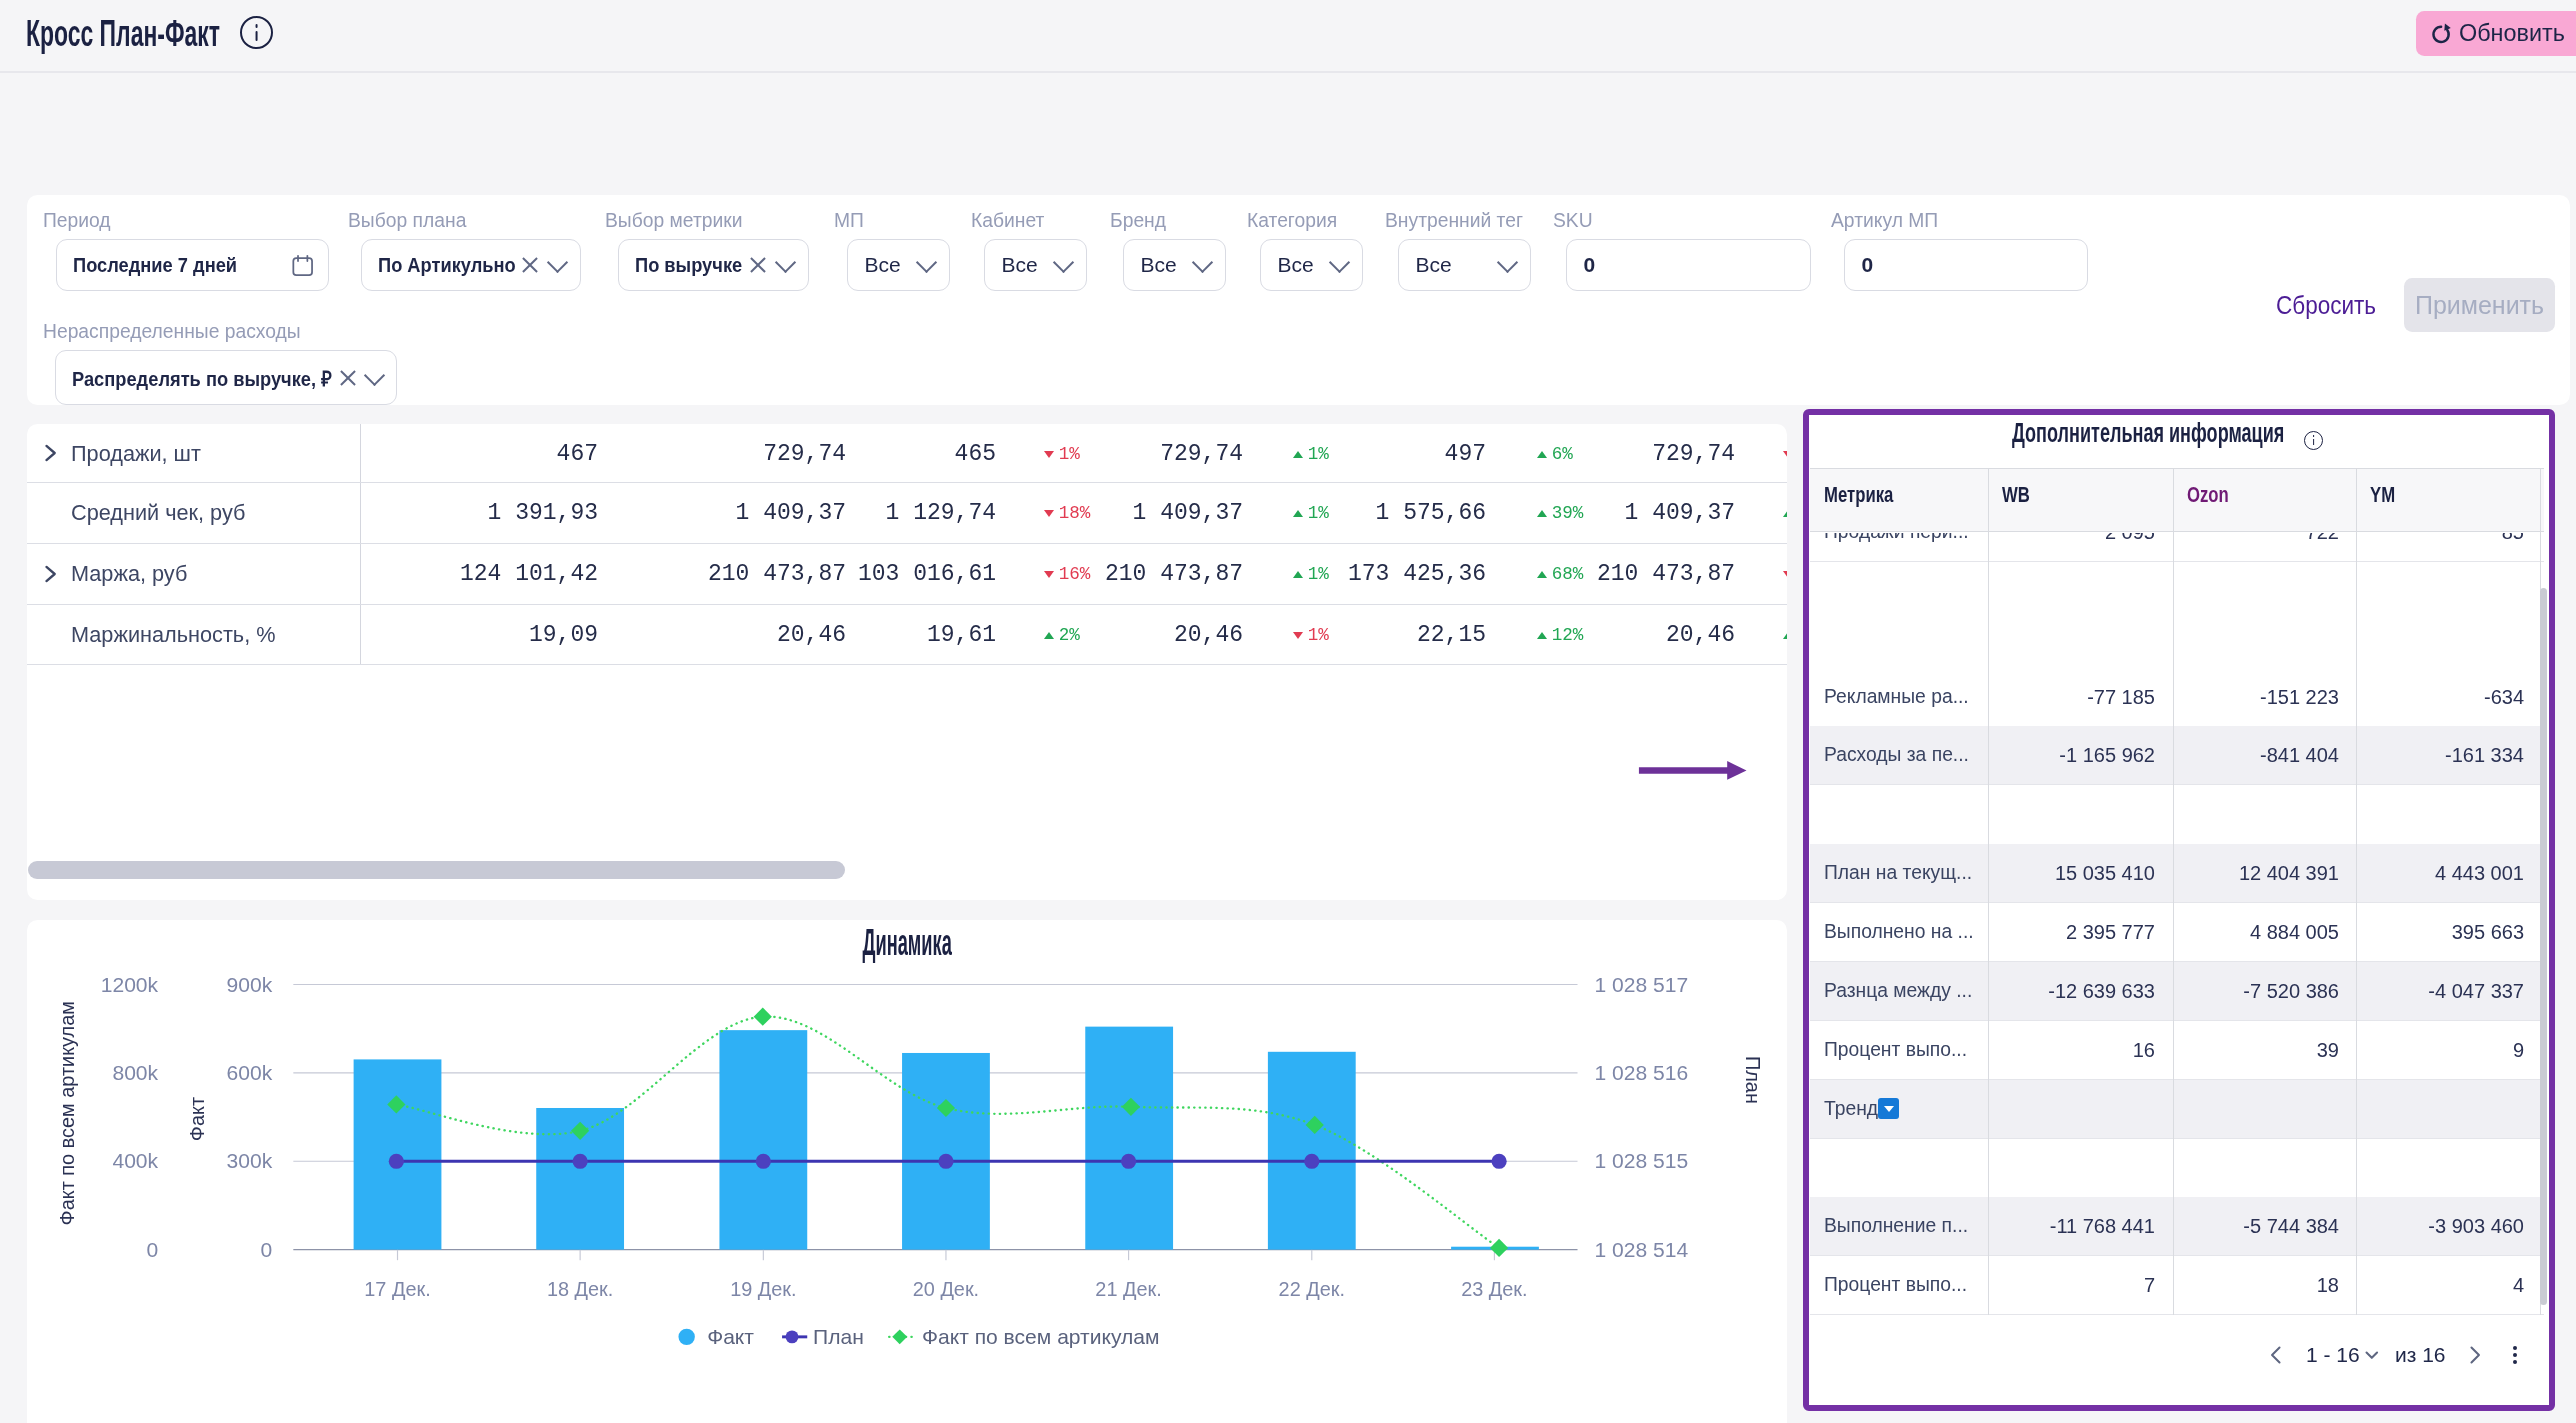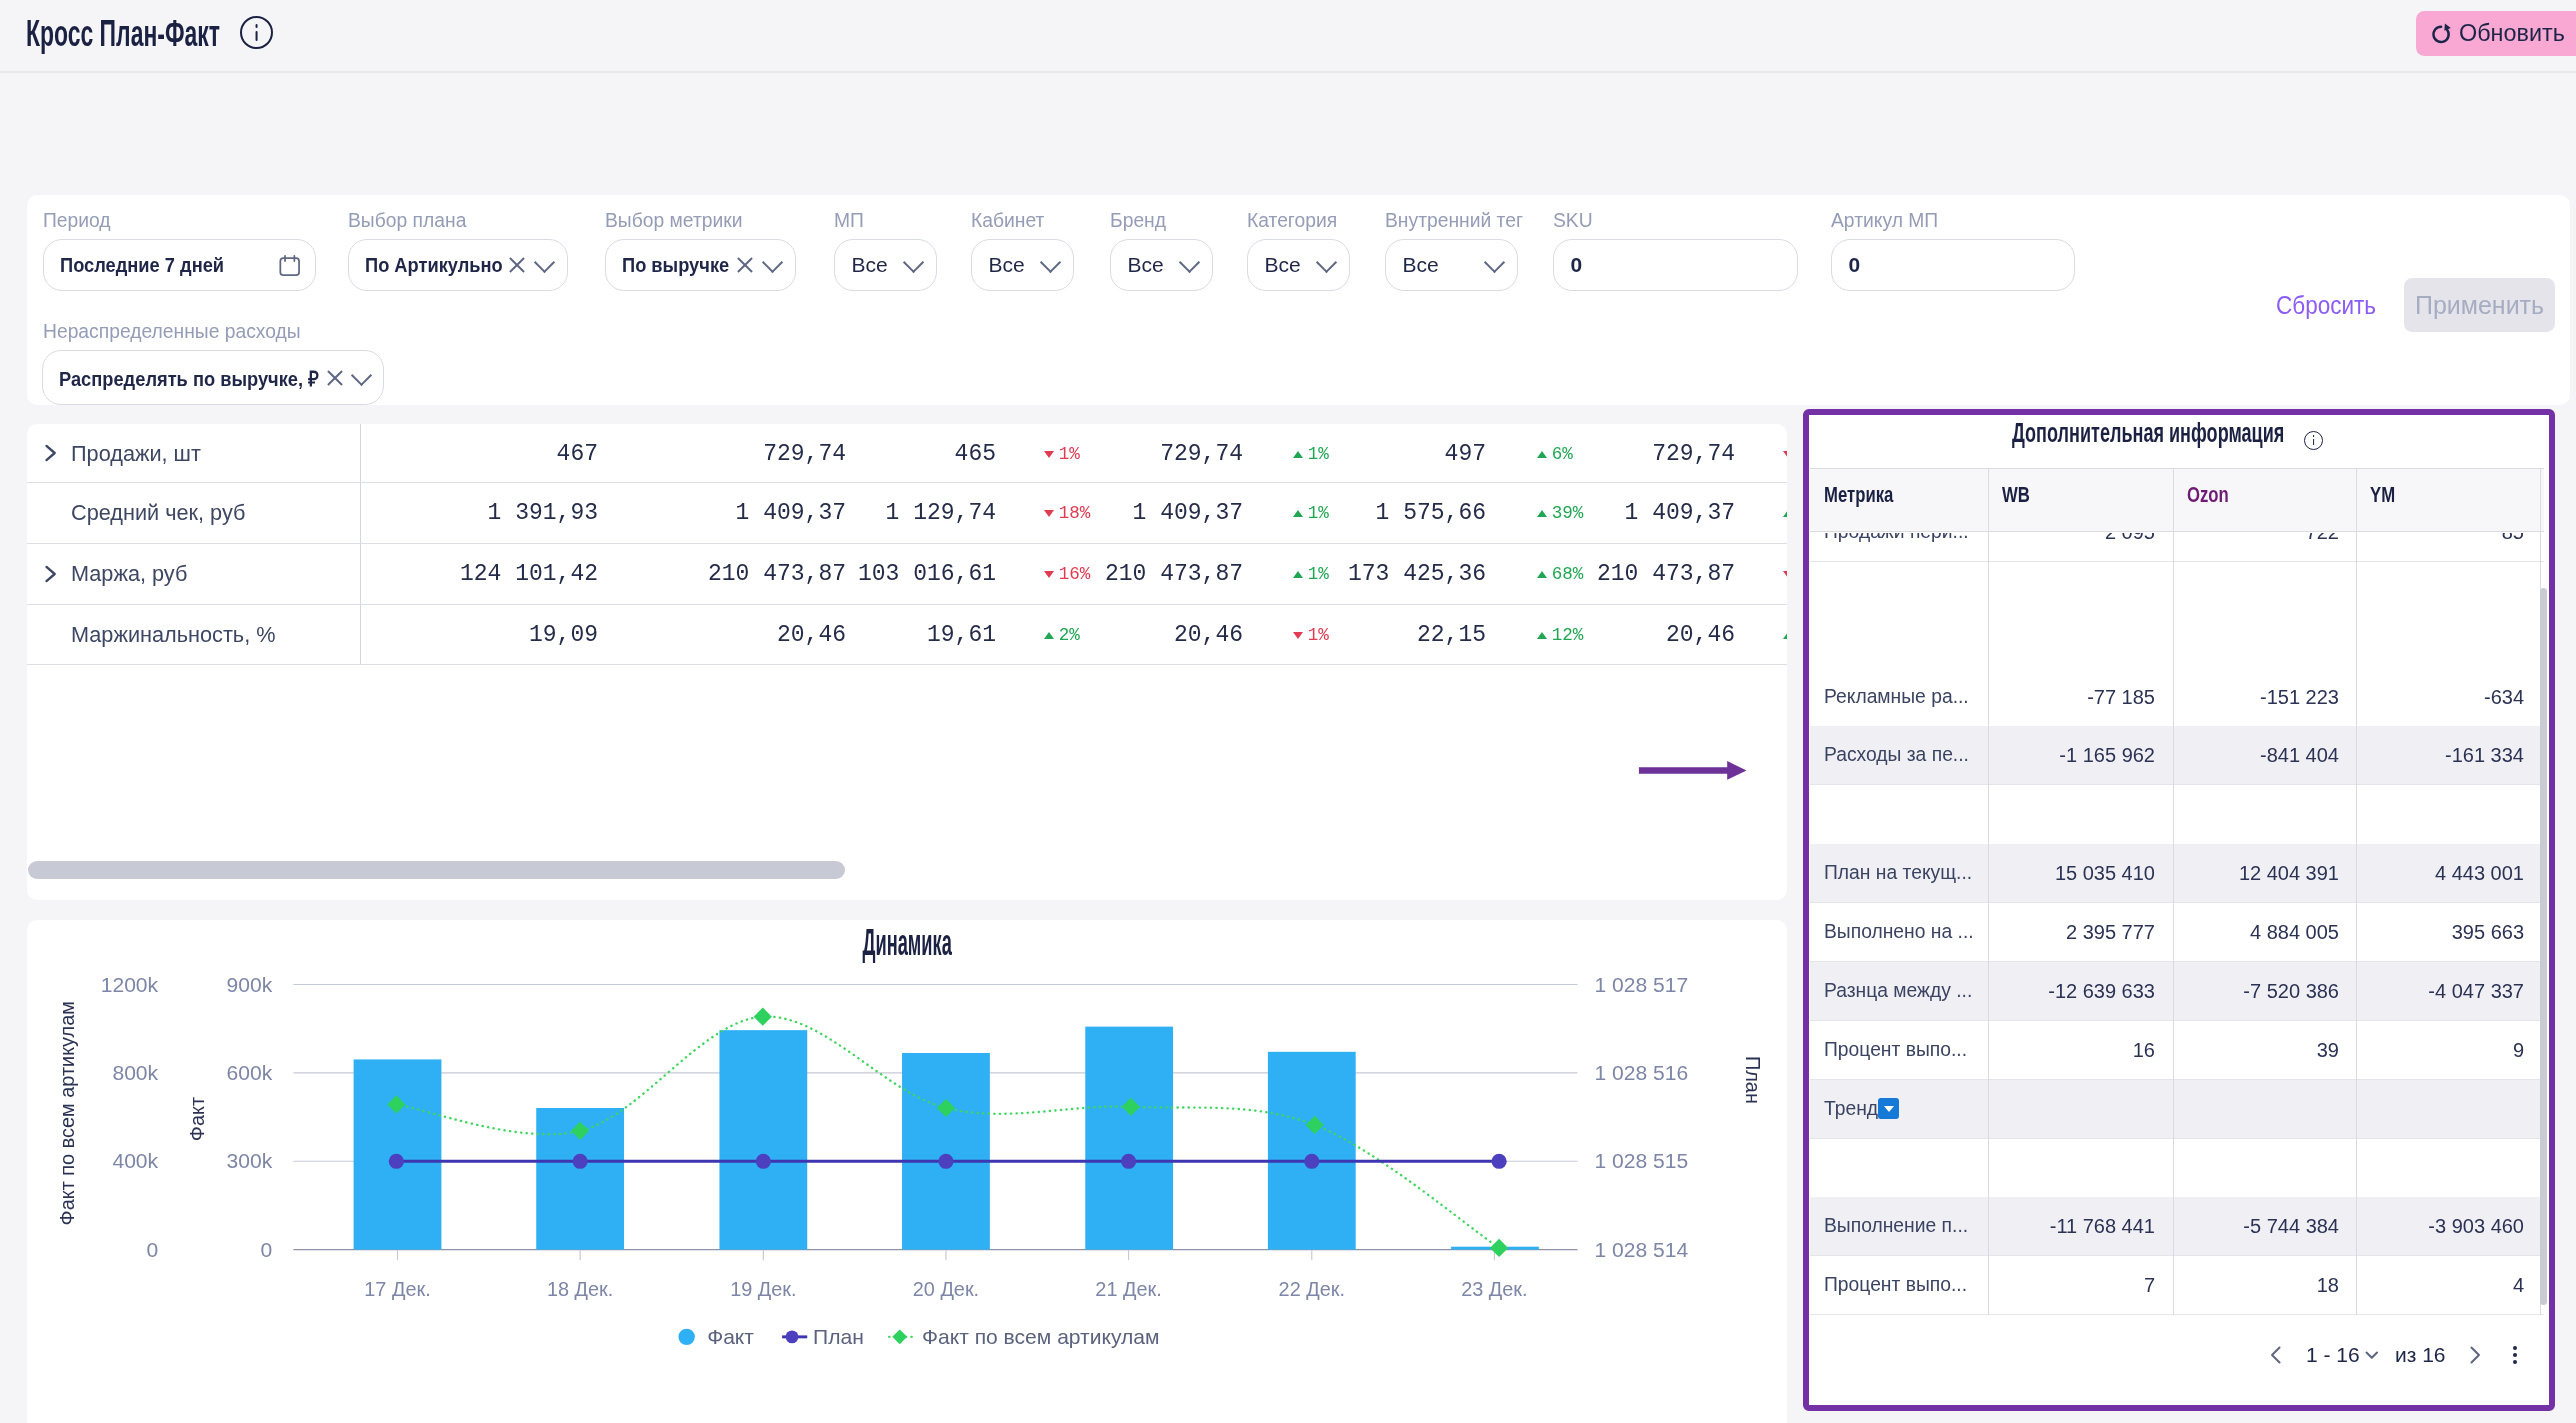--- a/index.html
+++ b/index.html
@@ -3,21 +3,21 @@
 <meta charset="utf-8">
 <style>
   * { margin:0; padding:0; box-sizing:border-box; }
   html,body { width:2576px; height:1423px; }
   body { background:#f5f5f7; font-family:"Liberation Sans", sans-serif; position:relative; overflow:hidden; }
   .abs { position:absolute; }
   .card { position:absolute; background:#ffffff; border-radius:10.5px; }
   .cond { display:inline-block; transform:scaleX(0.76); transform-origin:0 50%; white-space:nowrap; }
   .condc { display:inline-block; transform:scaleX(0.76); transform-origin:50% 50%; white-space:nowrap; }
   .lbl { position:absolute; color:#959cb6; font-size:19.3px; white-space:nowrap; }
-  .inp { position:absolute; background:#fff; border:1.2px solid #d9dbe3; border-radius:19px; height:52px; }
+  .inp { position:absolute; background:#fff; border:1.2px solid #d9dbe3; border-radius:11px; height:52px;margin-left:13px; }
   .inp .txt { position:absolute; left:16.4px; top:50%; transform:translateY(-50%); font-size:21px; color:#1f2647; white-space:nowrap; }
   .sq { display:inline-block; transform:scaleX(0.87); transform-origin:0 50%; }
   .inp .txtb { font-weight:bold; }
   .chev { position:absolute; width:15px; height:15px; border-right:2px solid #5f6783; border-bottom:2px solid #5f6783; transform:rotate(45deg); }
   .xx { position:absolute; width:17.6px; height:17.6px; }
   .xx:before, .xx:after { content:""; position:absolute; left:8.2px; top:-1.2px; width:2px; height:20px; background:#5f6783; }
   .xx:before { transform:rotate(45deg); }
   .xx:after { transform:rotate(-45deg); }
   .num { position:absolute; font-family:"Liberation Mono", monospace; font-size:23px; color:#252c49; white-space:nowrap; transform:translate(-100%,-50%); }
   .pct { position:absolute; font-family:"Liberation Mono", monospace; font-size:17.6px; white-space:nowrap; transform:translateY(-50%); }
@@ -107,21 +107,21 @@
   <div class="txt txtb">0</div>
 </div>
 
 <div class="lbl" style="left:43px; top:321px;">Нераспределенные расходы</div>
 <div class="inp" style="left:42px; top:350px; width:342px; height:55px;">
   <div class="txt txtb"><span class="sq">Распределять по выручке, ₽</span></div>
   <div class="xx" style="right:40px; top:18px;"></div>
   <div class="chev" style="right:14px; top:17px;"></div>
 </div>
 
-<div class="abs" style="left:2276px; top:291px; font-size:25px; font-weight:500; color:#8b5cf6;"><span style="display:inline-block; transform:scaleX(0.9); transform-origin:0 50%;">Сбросить</span></div>
+<div class="abs" style="left:2276px; top:291px; font-size:25px; font-weight:500; color:#4c1d95;"><span style="display:inline-block; transform:scaleX(0.9); transform-origin:0 50%;">Сбросить</span></div>
 <div class="abs" style="left:2404px; top:278px; width:151px; height:54px; background:#e4e4ea; border-radius:8.2px;">
   <div style="position:absolute; left:50%; top:50%; transform:translate(-50%,-50%); font-size:25px; color:#a6adc2;">Применить</div>
 </div>
 
 <div class="card" style="left:27px; top:424px; width:1760px; height:476px;"></div>
 <div class="vline" style="left:360px; top:424px; height:240px;"></div>
 <div class="hline" style="left:27px; top:482px; width:1760px;"></div>
 <div class="hline" style="left:27px; top:543px; width:1760px;"></div>
 <div class="hline" style="left:27px; top:604px; width:1760px;"></div>
 <div class="hline" style="left:27px; top:664px; width:1760px;"></div>

